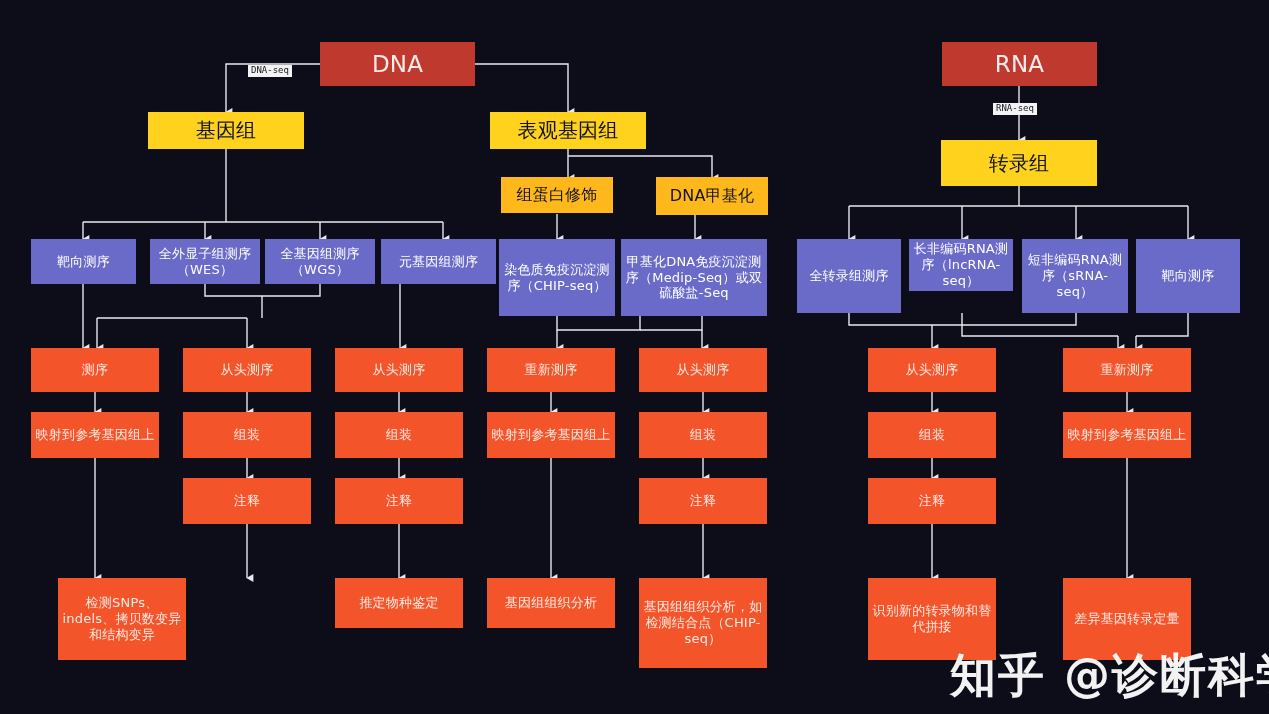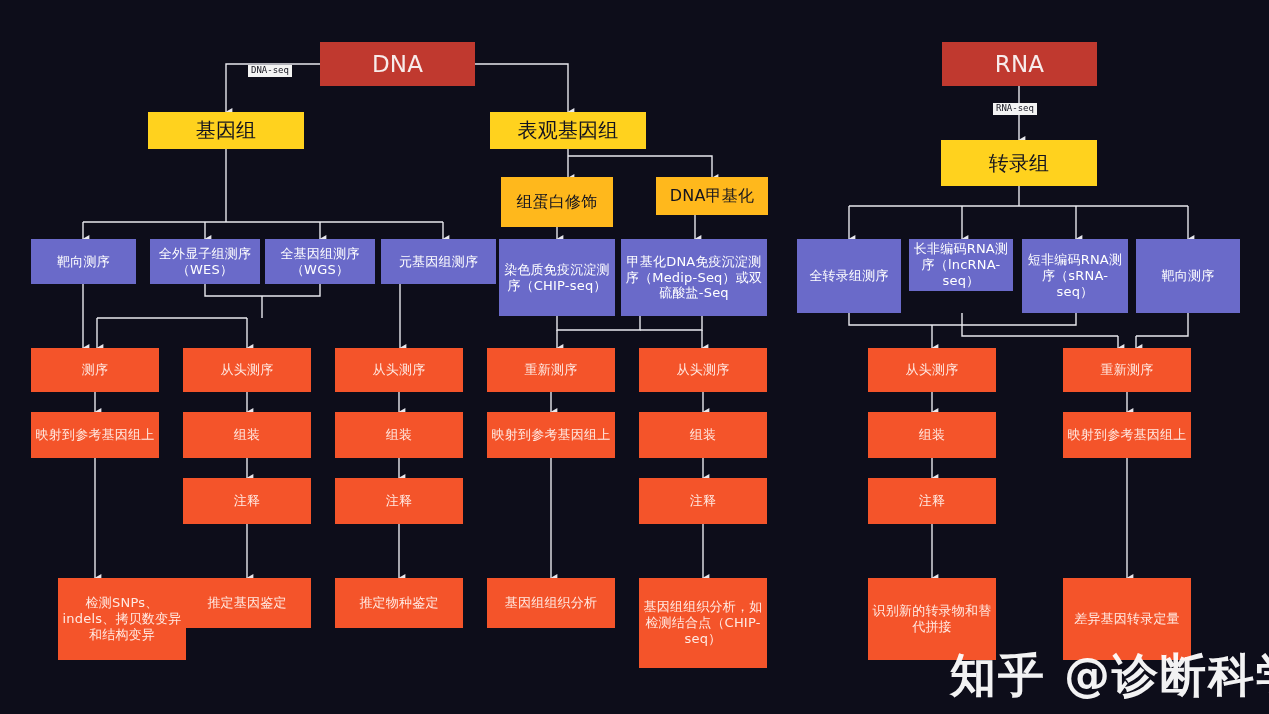--- a/index.html
+++ b/index.html
@@ -149,21 +149,21 @@
   <div class="edge-label" style="left:248px;top:57px;margin-top:8px;">DNA-seq</div>
   <div class="edge-label" style="left:993px;top:103px;">RNA-seq</div>
 
   <div class="node n-yellow" style="left:148px;top:112px;width:156px;height:37px;">
     <span class="nd-txt">基因组</span>
   </div>
   <div class="node n-yellow" style="left:490px;top:112px;width:156px;height:37px;">
     <span class="nd-txt">表观基因组</span>
   </div>
 
-  <div class="node n-yellow2" style="left:501px;top:177px;width:112px;height:50px;">
+  <div class="node n-yellow2" style="left:501px;top:177px;width:112px;height:36px;">
     <span class="nd-txt">组蛋白修饰</span>
   </div>
   <div class="node n-yellow2" style="left:656px;top:177px;width:112px;height:38px;">
     <span class="nd-txt">DNA甲基化</span>
   </div>
 
   <div class="node n-purple" style="left:31px;top:239px;width:105px;height:45px;">
     <span class="nd-txt">靶向测序</span>
   </div>
   <div class="node n-purple" style="left:150px;top:239px;width:110px;height:45px;">
@@ -194,23 +194,20 @@
 
   <div class="node n-orange" style="left:183px;top:348px;width:128px;height:44px;">
     <span class="nd-txt">从头测序</span>
   </div>
   <div class="node n-orange" style="left:183px;top:412px;width:128px;height:46px;">
     <span class="nd-txt">组装</span>
   </div>
   <div class="node n-orange" style="left:183px;top:478px;width:128px;height:46px;">
     <span class="nd-txt">注释</span>
   </div>
-  <div class="node n-orange" style="left:183px;top:578px;width:128px;height:50px;">
-    <span class="nd-txt">推定基因鉴定</span>
-  </div>
 
   <div class="node n-orange" style="left:335px;top:348px;width:128px;height:44px;">
     <span class="nd-txt">从头测序</span>
   </div>
   <div class="node n-orange" style="left:335px;top:412px;width:128px;height:46px;">
     <span class="nd-txt">组装</span>
   </div>
   <div class="node n-orange" style="left:335px;top:478px;width:128px;height:46px;">
     <span class="nd-txt">注释</span>
   </div>

